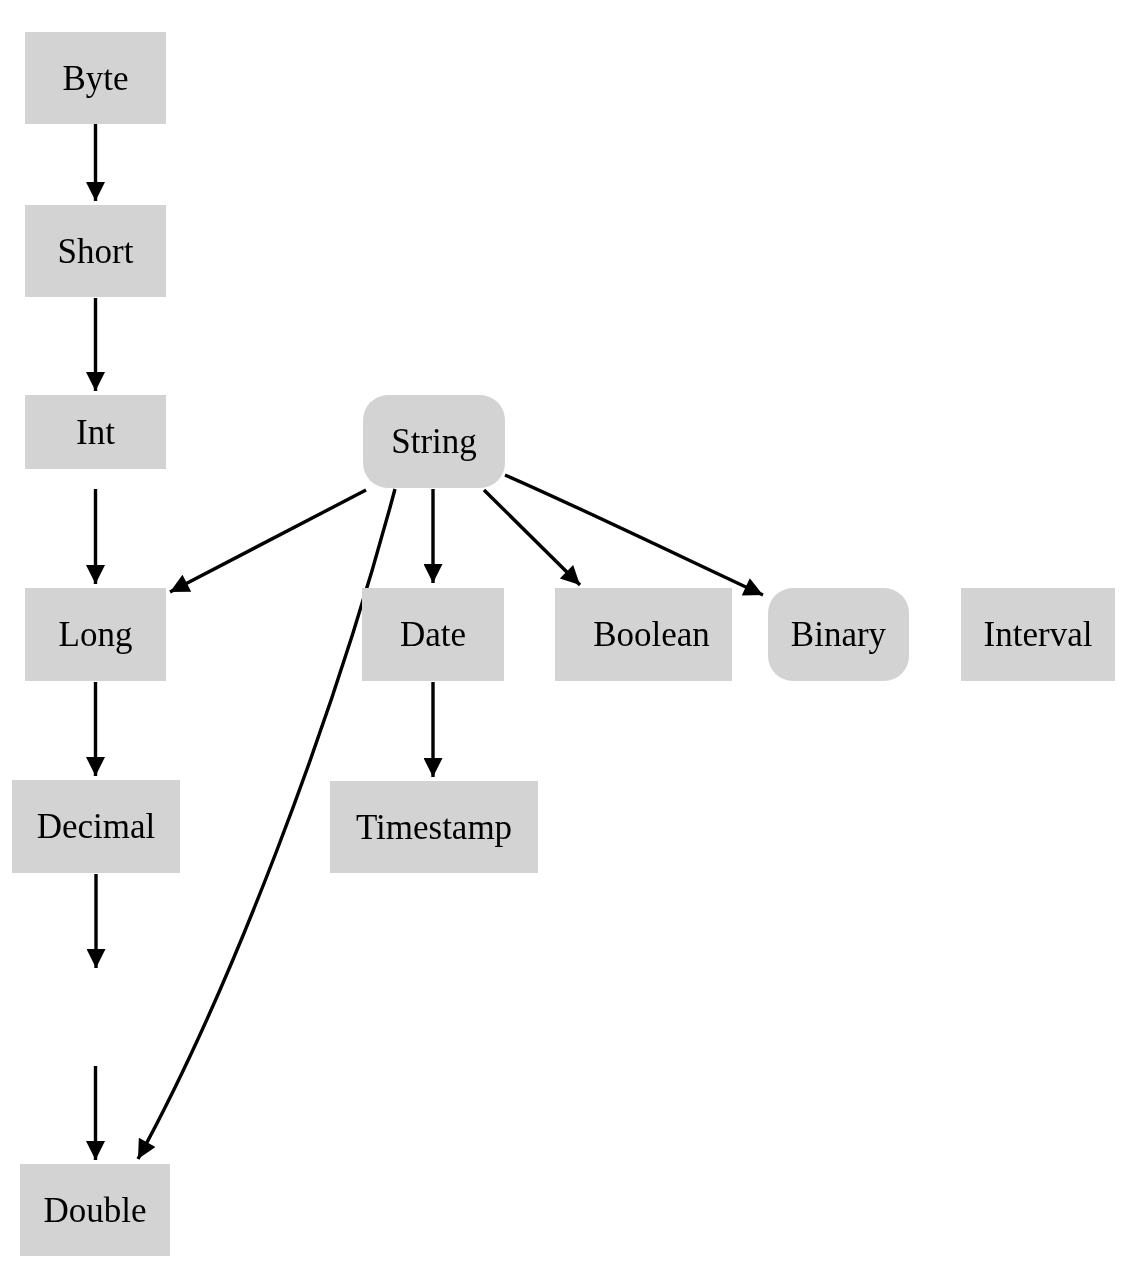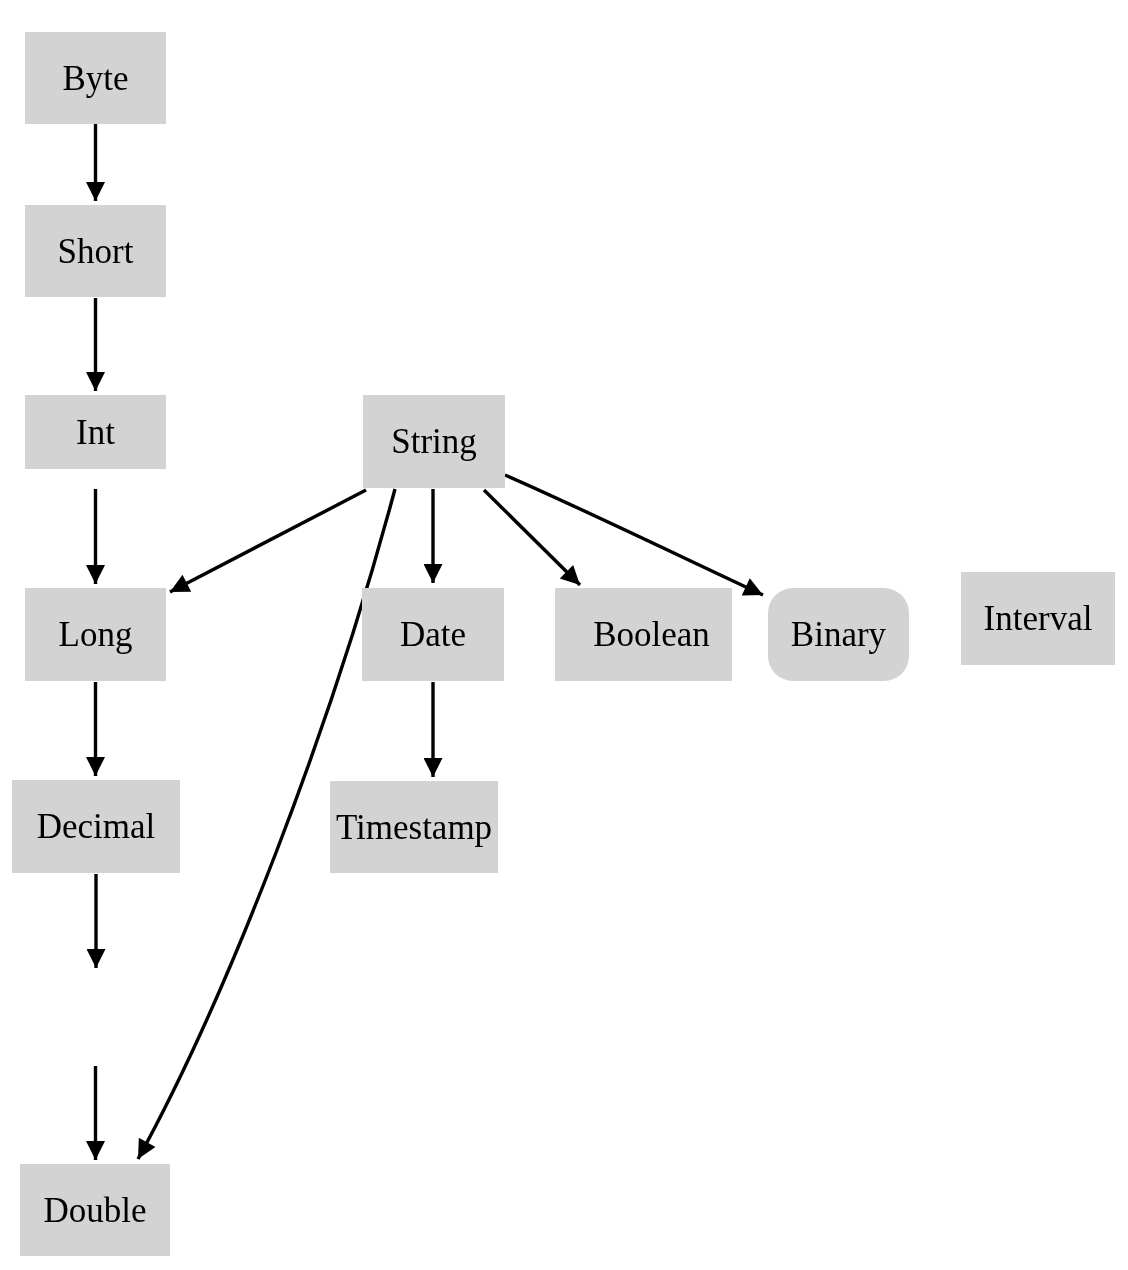--- a/index.html
+++ b/index.html
@@ -66,22 +66,22 @@
       <path class="edge" d="M395,489 C332,725 228,995 138,1159" marker-end="url(#arrow)"></path>
       <path class="edge" d="M95.5,682 L95.5,776" marker-end="url(#arrow)"></path>
       <path class="edge" d="M96,874 L96,968" marker-end="url(#arrow)"></path>
       <path class="edge" d="M433,682 L433,777" marker-end="url(#arrow)"></path>
       <path class="edge" d="M95.5,1066 L95.5,1160" marker-end="url(#arrow)"></path>
     </svg>
 
 <div class="node" style="left: 25px; top: 13px; width: 141px; height: 92px; margin-top: 19px;">Byte</div>
     <div class="node" style="left: 25px; top: 205px; width: 141px; height: 92px;">Short</div>
     <div class="node" style="left: 25px; top: 395px; width: 141px; height: 74px;">Int</div>
-    <div class="node" style="left: 363px; top: 395px; width: 142px; height: 93px;">String</div>
+    <div class="node" style="left: 363px; top: 395px; width: 142px; height: 93px; border-radius: 25px;">String</div>
     <div class="node" style="left: 25px; top: 588px; width: 141px; height: 93px;">Long</div>
     <div class="node" style="left: 362px; top: 588px; width: 142px; height: 93px;">Date</div>
     <div class="node" style="left: 555px; top: 588px; width: 161px; height: 93px; padding-left: 16px;">Boolean</div>
     <div class="node" style="left: 768px; top: 588px; width: 141px; height: 93px; border-radius: 25px;">Binary</div>
-    <div class="node" style="left: 961px; top: 572px; width: 154px; height: 93px; text-align: center;">Interval</div>
+    <div class="node" style="left: 961px; top: 588px; width: 154px; height: 93px; text-align: center;">Interval</div>
     <div class="node" style="left: 12px; top: 780px; width: 168px; height: 93px;">Decimal</div>
-    <div class="node" style="left: 330px; top: 781px; width: 168px; height: 92px;">Timestamp</div>
+    <div class="node" style="left: 330px; top: 781px; width: 208px; height: 92px;">Timestamp</div>
     <div class="node" style="left: 20px; top: 1164px; width: 150px; height: 92px;">Double</div>
   </div>
 
 </body></html>

